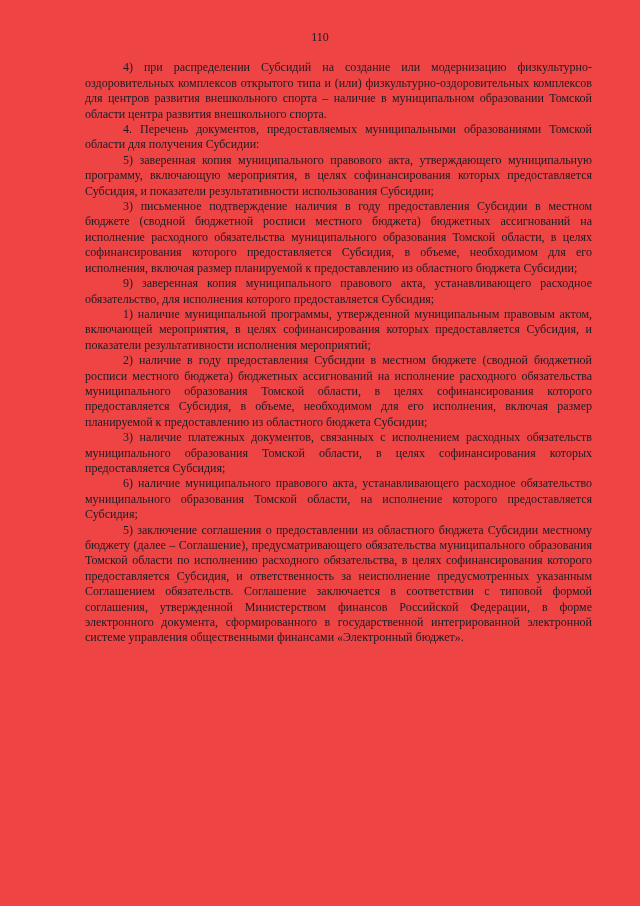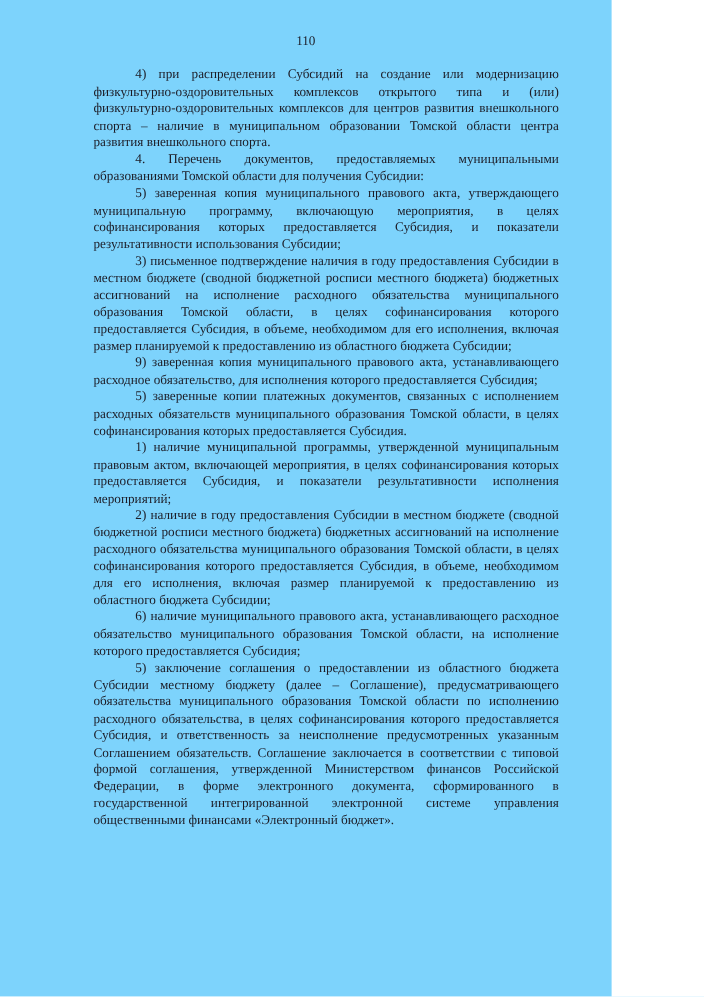--- a/index.html
+++ b/index.html
@@ -2,23 +2,23 @@
 <html><head>
 <meta charset="utf-8">
 <style>
   html, body {
     margin: 0;
     padding: 0;
     background: #ffffff;
   }
   .page {
     position: relative;
-    width: 556px;
+    width: 640px;
     height: 906px;
-    background: #7dd3fc;
+    background: #ef4444;
     box-sizing: border-box;
     padding: 30px 48px 0 85px;
     font-family: "Liberation Serif", "DejaVu Serif", serif;
     font-size: 12px;
     line-height: 15.4px;
     color: #1c1c26;
     overflow: hidden;
   }
   .page-number {
     
@@ -38,19 +38,19 @@
 <body>
 
 <div class="page">
   <div class="page-number">110</div>
   <div class="doc-body" id="doc-body">
       <p class="para indent">4) при распределении Субсидий на создание или модернизацию физкультурно-оздоровительных комплексов открытого типа и (или) физкультурно-оздоровительных комплексов для центров развития внешкольного спорта – наличие в муниципальном образовании Томской области центра развития внешкольного спорта.</p>
       <p class="para indent">4. Перечень документов, предоставляемых муниципальными образованиями Томской области для получения Субсидии:</p>
       <p class="para indent">5) заверенная копия муниципального правового акта, утверждающего муниципальную программу, включающую мероприятия, в целях софинансирования которых предоставляется Субсидия, и показатели результативности использования Субсидии;</p>
       <p class="para indent">3) письменное подтверждение наличия в году предоставления Субсидии в местном бюджете (сводной бюджетной росписи местного бюджета) бюджетных ассигнований на исполнение расходного обязательства муниципального образования Томской области, в целях софинансирования которого предоставляется Субсидия, в объеме, необходимом для его исполнения, включая размер планируемой к предоставлению из областного бюджета Субсидии;</p>
       <p class="para indent">9) заверенная копия муниципального правового акта, устанавливающего расходное обязательство, для исполнения которого предоставляется Субсидия;</p>
-      <p class="para indent">5) заверенные копии платежных документов, связанных с исполнением расходных обязательств муниципального образования Томской области, в целях софинансирования которых предоставляется Субсидия.</p>
       <p class="para indent">1) наличие муниципальной программы, утвержденной муниципальным правовым актом, включающей мероприятия, в целях софинансирования которых предоставляется Субсидия, и показатели результативности исполнения мероприятий;</p>
       <p class="para indent">2) наличие в году предоставления Субсидии в местном бюджете (сводной бюджетной росписи местного бюджета) бюджетных ассигнований на исполнение расходного обязательства муниципального образования Томской области, в целях софинансирования которого предоставляется Субсидия, в объеме, необходимом для его исполнения, включая размер планируемой к предоставлению из областного бюджета Субсидии;</p>
+      <p class="para indent">3) наличие платежных документов, связанных с исполнением расходных обязательств муниципального образования Томской области, в целях софинансирования которых предоставляется Субсидия;</p>
       <p class="para indent">6) наличие муниципального правового акта, устанавливающего расходное обязательство муниципального образования Томской области, на исполнение которого предоставляется Субсидия;</p>
       <p class="para indent">5) заключение соглашения о предоставлении из областного бюджета Субсидии местному бюджету (далее – Соглашение), предусматривающего обязательства муниципального образования Томской области по исполнению расходного обязательства, в целях софинансирования которого предоставляется Субсидия, и ответственность за неисполнение предусмотренных указанным Соглашением обязательств. Соглашение заключается в соответствии с типовой формой соглашения, утвержденной Министерством финансов Российской Федерации, в форме электронного документа, сформированного в государственной интегрированной электронной системе управления общественными финансами «Электронный бюджет».</p>
     </div>
 </div>
 
 </body></html>

